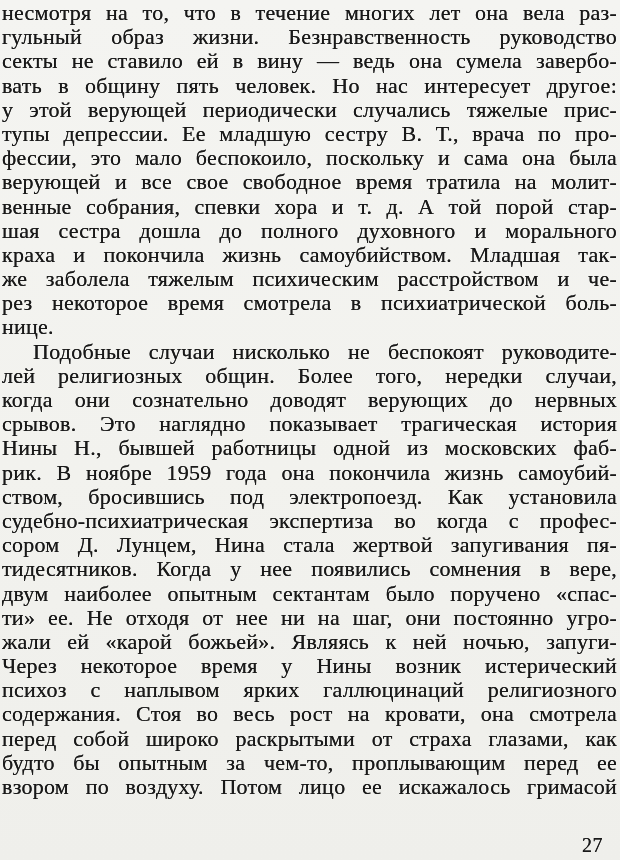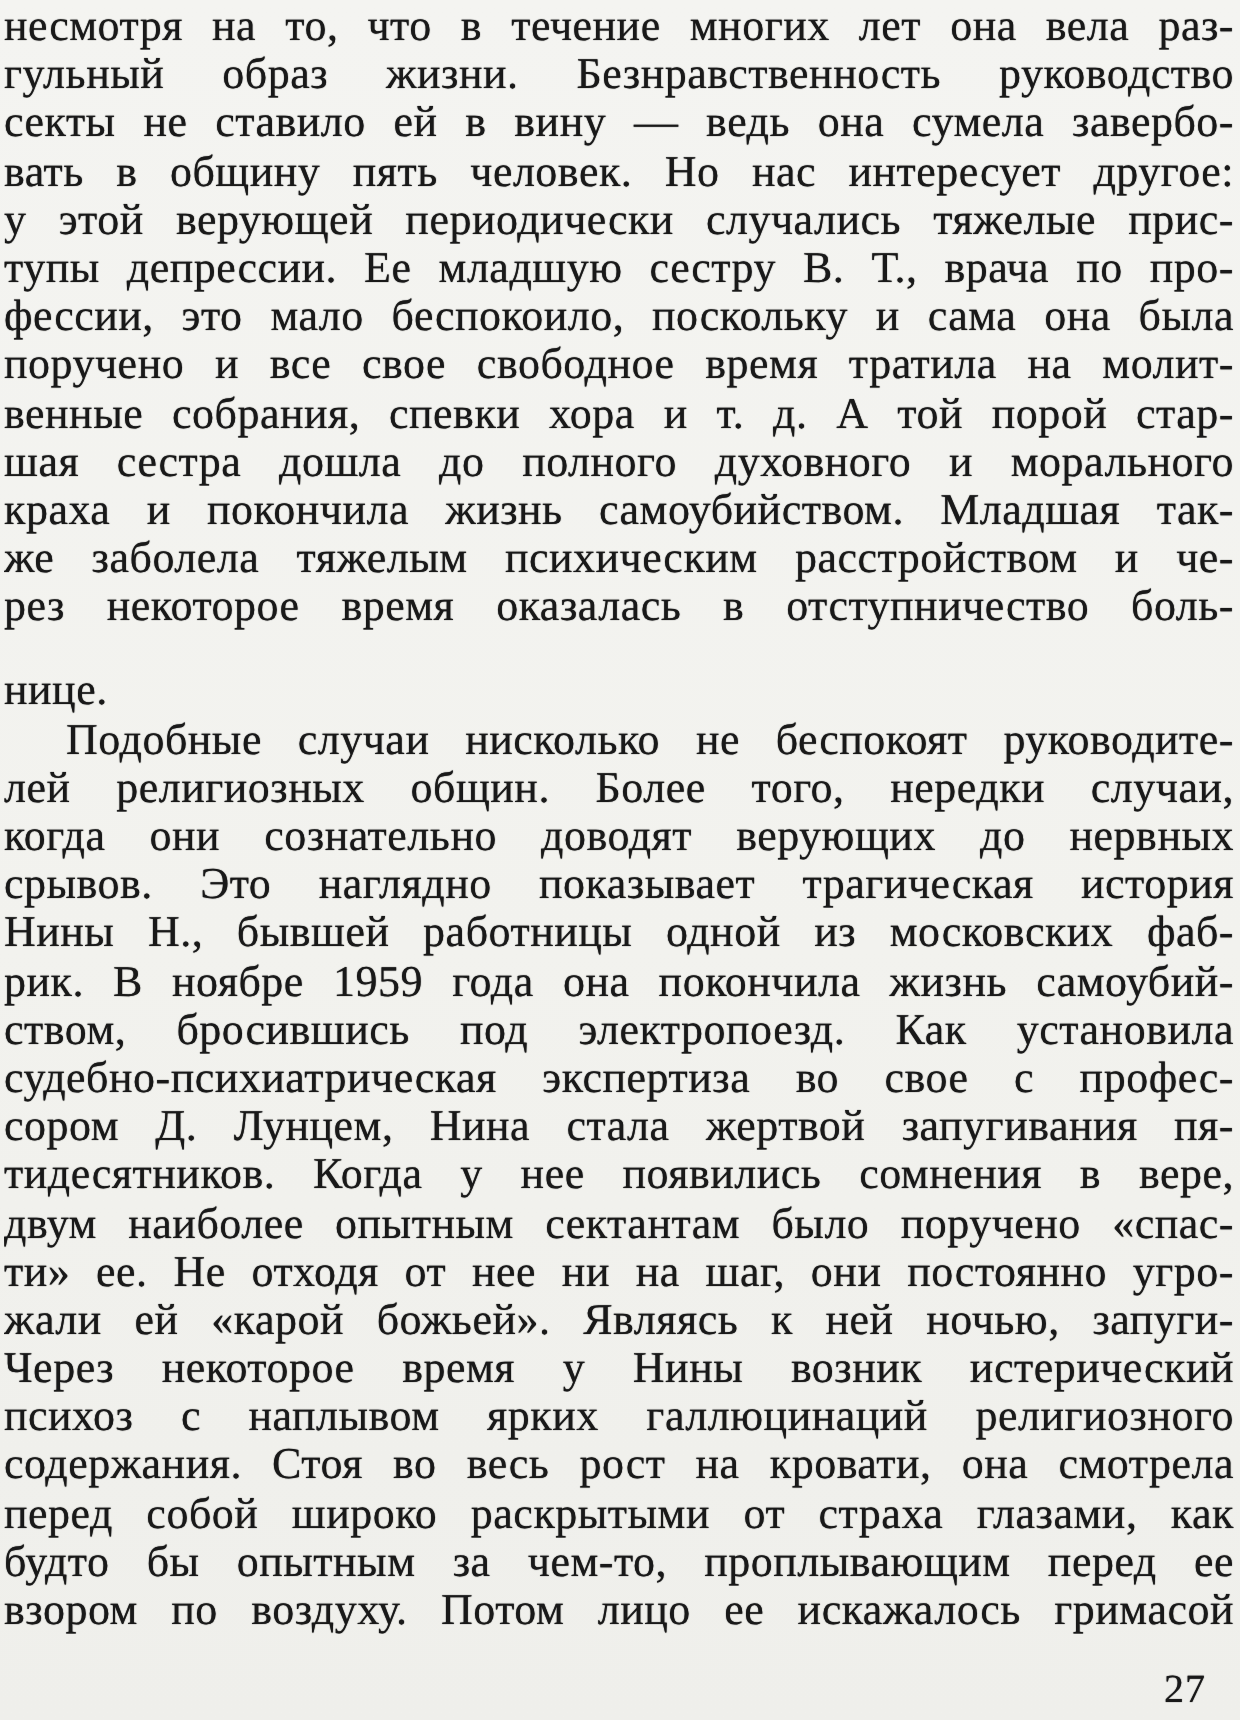--- a/index.html
+++ b/index.html
@@ -34,21 +34,20 @@
     text-align: justify;
     text-align-last: justify;
     -moz-text-align-last: justify;
     letter-spacing: 0.25px;
     text-shadow: 0 0 0.55px rgba(20,20,20,0.9);
     white-space: normal;
   }
   .line.align-left {
     text-align: left;
     text-align-last: left;
-    margin-top: 18px;
     -moz-text-align-last: left;
   }
   .line.indent {
     text-indent: 31px;
   }
   .page-number {
     position: absolute;
     top: 834px;
     right: 17px;
     font-size: 20px;
@@ -63,35 +62,35 @@
 
 <div class="page">
   <div class="text-block">
       <div class="line">несмотря на то, что в течение многих лет она вела раз-</div>
       <div class="line">гульный образ жизни. Безнравственность руководство</div>
       <div class="line">секты не ставило ей в вину — ведь она сумела завербо-</div>
       <div class="line">вать в общину пять человек. Но нас интересует другое:</div>
       <div class="line">у этой верующей периодически случались тяжелые прис-</div>
       <div class="line">тупы депрессии. Ее младшую сестру В. Т., врача по про-</div>
       <div class="line">фессии, это мало беспокоило, поскольку и сама она была</div>
-      <div class="line">поручено и все свое свободное время тратила на молит-</div>
+      <div class="line">верующей и все свое свободное время тратила на молит-</div>
       <div class="line">венные собрания, спевки хора и т. д. А той порой стар-</div>
       <div class="line">шая сестра дошла до полного духовного и морального</div>
       <div class="line">краха и покончила жизнь самоубийством. Младшая так-</div>
       <div class="line">же заболела тяжелым психическим расстройством и че-</div>
-      <div class="line">рез некоторое время оказалась в отступничество боль-</div>
+      <div class="line">рез некоторое время смотрела в психиатрической боль-</div>
       <div class="line align-left">нице.</div>
       <div class="line indent">Подобные случаи нисколько не беспокоят руководите-</div>
       <div class="line">лей религиозных общин. Более того, нередки случаи,</div>
       <div class="line">когда они сознательно доводят верующих до нервных</div>
       <div class="line">срывов. Это наглядно показывает трагическая история</div>
       <div class="line">Нины Н., бывшей работницы одной из московских фаб-</div>
       <div class="line">рик. В ноябре 1959 года она покончила жизнь самоубий-</div>
       <div class="line">ством, бросившись под электропоезд. Как установила</div>
-      <div class="line">судебно-психиатрическая экспертиза во свое с профес-</div>
+      <div class="line">судебно-психиатрическая экспертиза во когда с профес-</div>
       <div class="line">сором Д. Лунцем, Нина стала жертвой запугивания пя-</div>
       <div class="line">тидесятников. Когда у нее появились сомнения в вере,</div>
       <div class="line">двум наиболее опытным сектантам было поручено «спас-</div>
       <div class="line">ти» ее. Не отходя от нее ни на шаг, они постоянно угро-</div>
       <div class="line">жали ей «карой божьей». Являясь к ней ночью, запуги-</div>
       <div class="line">Через некоторое время у Нины возник истерический</div>
       <div class="line">психоз с наплывом ярких галлюцинаций религиозного</div>
       <div class="line">содержания. Стоя во весь рост на кровати, она смотрела</div>
       <div class="line">перед собой широко раскрытыми от страха глазами, как</div>
       <div class="line">будто бы опытным за чем-то, проплывающим перед ее</div>

